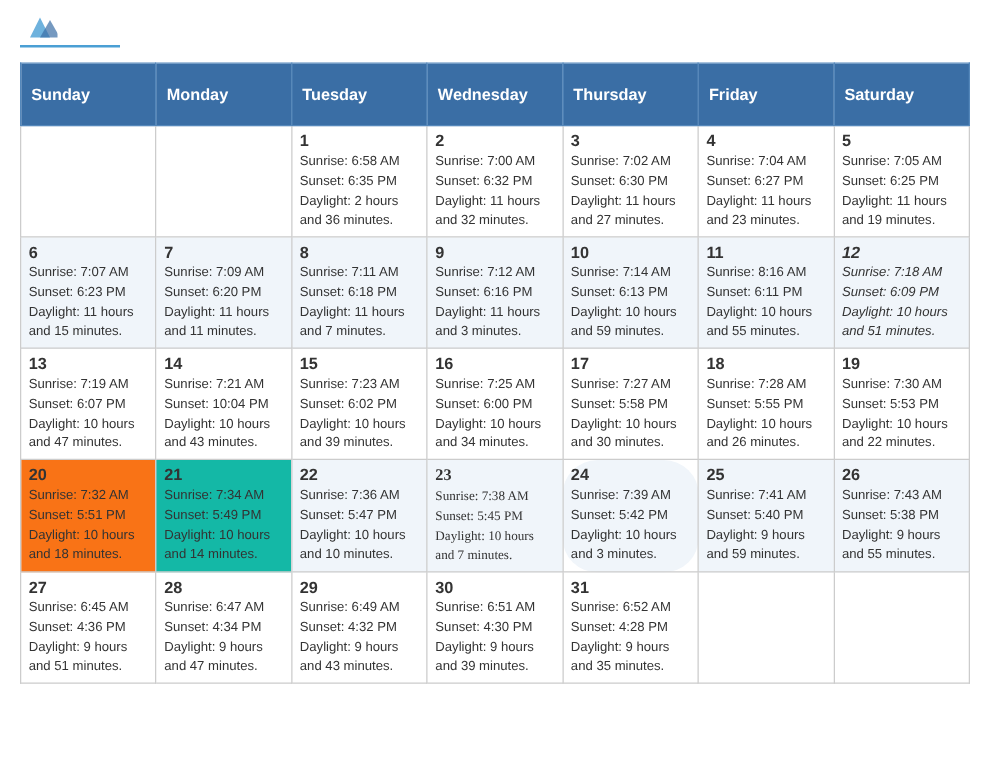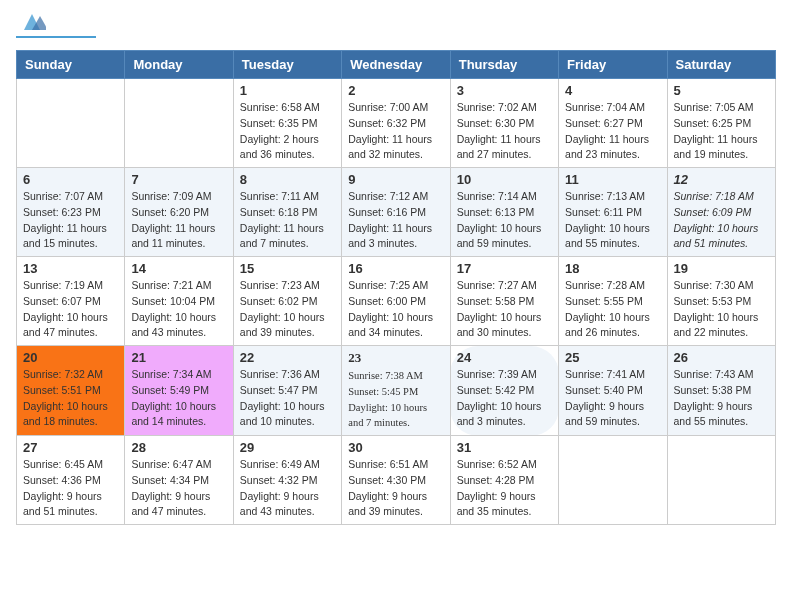--- a/index.html
+++ b/index.html
@@ -39,21 +39,21 @@
     }
     .calendar {
       width: 100%;
       border-collapse: collapse;
     }
     .calendar th {
       background: #3a6ea5;
       color: #fff;
       font-size: 13px;
       font-weight: bold;
-      padding: 6px 8px;
+      padding: 17px 8px;
       text-align: left;
       border: 1px solid #5588bb;
     }
     .calendar td {
       border: 1px solid #ccc;
       vertical-align: top;
       padding: 4px 6px;
       width: 108px;
       min-height: 80px;
       font-size: 11px;
@@ -155,21 +155,21 @@
         <td style="background: rgb(240, 245, 250);">
           <span class="day-number">9</span>
           <div class="day-info"><span>Sunrise: 7:12 AM</span><br><span>Sunset: 6:16 PM</span><br><span>Daylight: 11 hours and 3 minutes.</span></div>
         </td>
         <td style="background: rgb(240, 245, 250);">
           <span class="day-number">10</span>
           <div class="day-info"><span>Sunrise: 7:14 AM</span><br><span>Sunset: 6:13 PM</span><br><span>Daylight: 10 hours and 59 minutes.</span></div>
         </td>
         <td style="background: rgb(240, 245, 250);">
           <span class="day-number">11</span>
-          <div class="day-info"><span>Sunrise: 7:13 AM</span><br><span>Sunset: 6:11 PM</span><br><span>Daylight: 10 hours and 55 minutes.</span></div>
+          <div class="day-info"><span>Sunrise: 8:16 AM</span><br><span>Sunset: 6:11 PM</span><br><span>Daylight: 10 hours and 55 minutes.</span></div>
         </td>
         <td style="background: rgb(240, 245, 250); font-style: italic;">
           <span class="day-number">12</span>
           <div class="day-info"><span>Sunrise: 7:18 AM</span><br><span>Sunset: 6:09 PM</span><br><span>Daylight: 10 hours and 51 minutes.</span></div>
         </td>
       </tr>
       <tr>
         <td>
           <span class="day-number">13</span>
           <div class="day-info"><span>Sunrise: 7:19 AM</span><br><span>Sunset: 6:07 PM</span><br><span>Daylight: 10 hours and 47 minutes.</span></div>
@@ -197,21 +197,21 @@
         <td>
           <span class="day-number">19</span>
           <div class="day-info"><span>Sunrise: 7:30 AM</span><br><span>Sunset: 5:53 PM</span><br><span>Daylight: 10 hours and 22 minutes.</span></div>
         </td>
       </tr>
       <tr>
         <td style="background: #f97316;">
           <span class="day-number">20</span>
           <div class="day-info"><span>Sunrise: 7:32 AM</span><br><span>Sunset: 5:51 PM</span><br><span>Daylight: 10 hours and 18 minutes.</span></div>
         </td>
-        <td style="background: #f0abfc;">
+        <td style="background: #14b8a6;">
           <span class="day-number">21</span>
           <div class="day-info"><span>Sunrise: 7:34 AM</span><br><span>Sunset: 5:49 PM</span><br><span>Daylight: 10 hours and 14 minutes.</span></div>
         </td>
         <td style="background: rgb(240, 245, 250);">
           <span class="day-number">22</span>
           <div class="day-info"><span>Sunrise: 7:36 AM</span><br><span>Sunset: 5:47 PM</span><br><span>Daylight: 10 hours and 10 minutes.</span></div>
         </td>
         <td style="background: rgb(240, 245, 250); font-family: Liberation Serif, serif;">
           <span class="day-number">23</span>
           <div class="day-info"><span>Sunrise: 7:38 AM</span><br><span>Sunset: 5:45 PM</span><br><span>Daylight: 10 hours and 7 minutes.</span></div>

